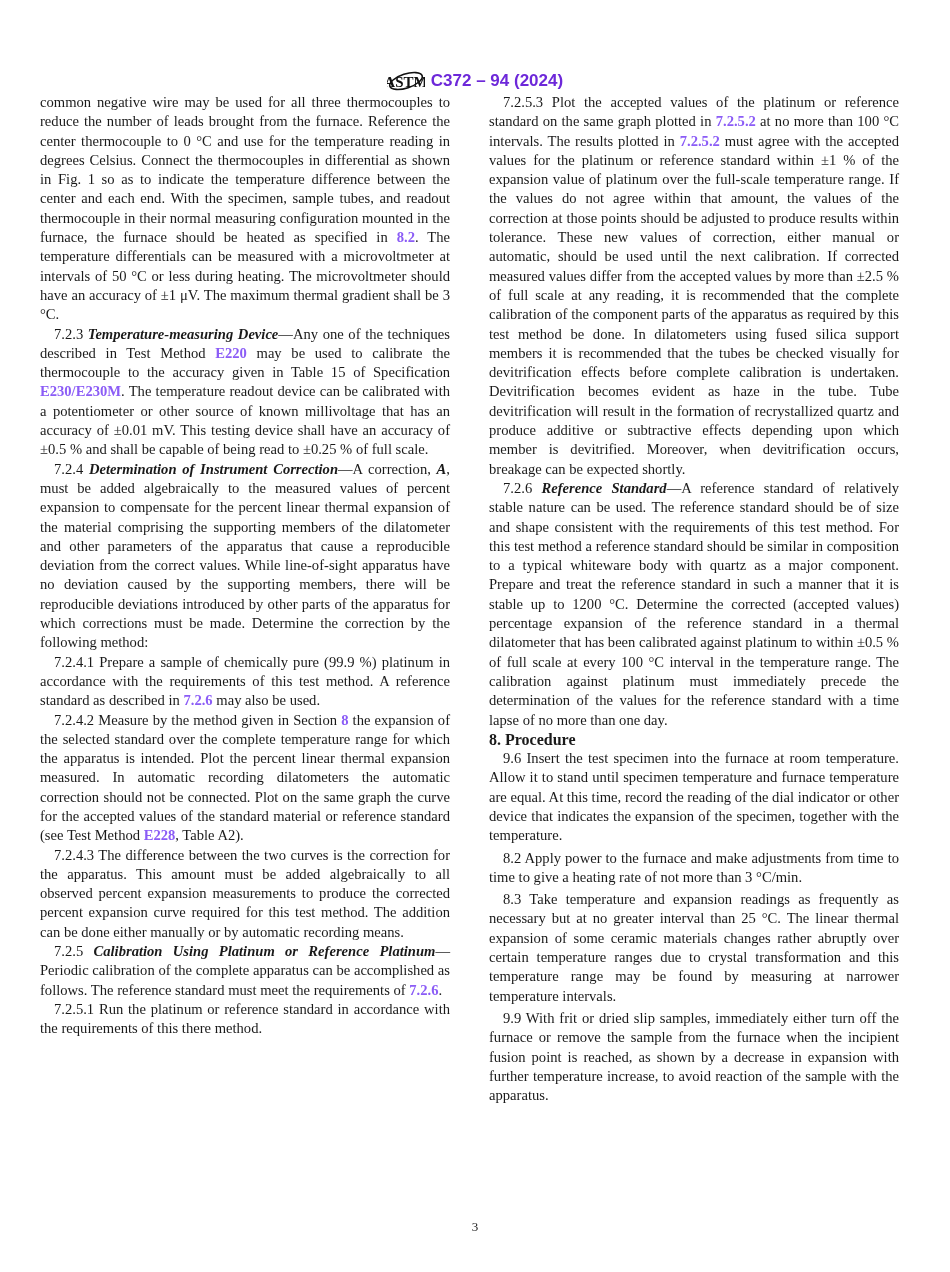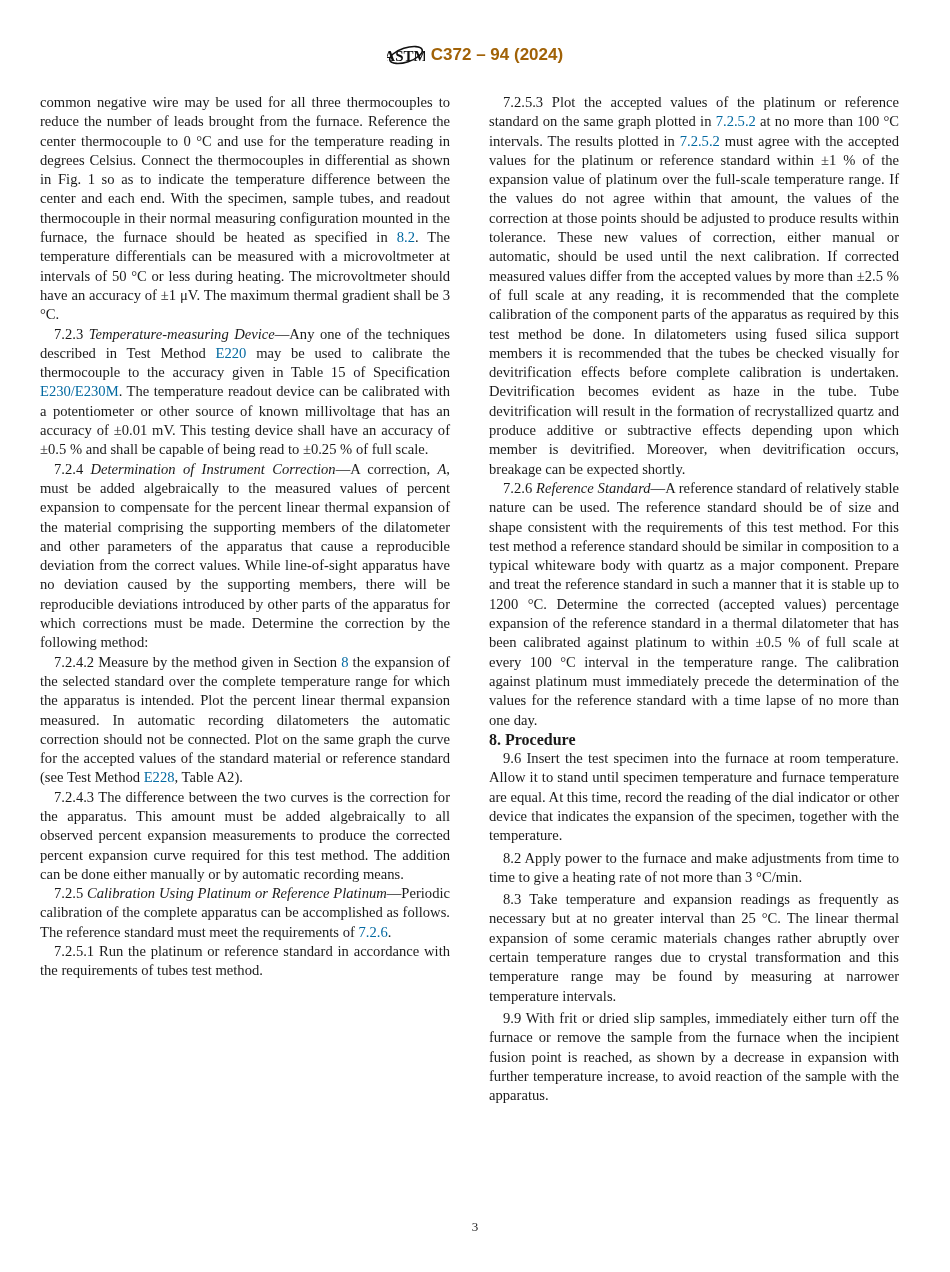--- a/index.html
+++ b/index.html
@@ -2,40 +2,40 @@
 <html><head>
 <meta charset="utf-8">
 <style>
   html, body { margin: 0; padding: 0; background: #ffffff; }
   body {
     width: 950px; height: 1272px; position: relative; overflow: hidden;
     font-family: "Liberation Serif", "DejaVu Serif", serif;
     color: #1a1a1a;
   }
   .header {
-    position: absolute; top: 40px; left: 0; width: 950px;
+    position: absolute; top: 66px; left: 0; width: 950px;
     display: flex; justify-content: center; align-items: center; gap: 6px;
   }
   .logo { width: 38px; height: 30px; display: inline-block; }
   .std-id {
     font-family: "Liberation Sans", "DejaVu Sans", sans-serif;
-    font-weight: bold; font-size: 17px; color: #a16207;
+    font-weight: bold; font-size: 17px; color: #6d28d9;
   }
   .col {
     position: absolute; top: 93px; width: 410px;
     font-size: 14.6px; line-height: 19.3px; text-align: justify;
     hyphens: manual;
   }
   .col.left { left: 40px; }
   .col.right { left: 489px; }
   .col p { margin: 0; text-indent: 14px; }
   .col p.noindent { text-indent: 0; }
   .col p.gap { margin-top: 3px; }
-  .link { color: #0369a1; }
-  em { font-style: italic; }
+  .link { color: #8b5cf6; font-weight: bold; }
+  em { font-style: italic; font-weight: bold; }
   .sec-head {
     font-weight: bold; font-size: 16px; margin: 20px 0 9px 0; text-indent: 0 !important;
   }
   .page-num {
     position: absolute; top: 1219px; left: 0; width: 950px; text-align: center;
     font-size: 13px; color: #222;
   }
 </style>
 </head>
 <body>
@@ -50,28 +50,29 @@
   <span class="std-id">C372 – 94 (2024)</span>
 </div>
 
 <div class="col left">
   <p class="noindent"><span>common negative wire may be used for all three thermocouples to reduce the number of leads brought from the furnace. Reference the center thermocouple to 0 °C and use for the temperature reading in degrees Celsius. Connect the thermo­couples in differential as shown in Fig. 1 so as to indicate the temperature difference between the center and each end. With the specimen, sample tubes, and readout thermocouple in their normal measuring configuration mounted in the furnace, the furnace should be heated as specified in </span><span class="link">8.2</span><span>. The temperature differentials can be measured with a microvoltmeter at inter­vals of 50 °C or less during heating. The microvoltmeter should have an accuracy of ±1 μV. The maximum thermal gradient shall be 3 °C.</span></p>
 
   <p><span>7.2.3 </span><em>Temperature-measuring Device</em><span>—Any one of the tech­niques described in Test Method </span><span class="link">E220</span><span> may be used to calibrate the thermocouple to the accuracy given in Table 15 of Speci­fication </span><span class="link">E230/E230M</span><span>. The temperature readout device can be calibrated with a potentiometer or other source of known millivoltage that has an accuracy of ±0.01 mV. This testing device shall have an accuracy of ±0.5 % and shall be capable of being read to ±0.25 % of full scale.</span></p>
 
   <p><span>7.2.4 </span><em>Determination of Instrument Correction</em><span>—A correction, </span><em>A</em><span>, must be added algebraically to the measured values of percent expansion to compensate for the percent linear thermal expansion of the material comprising the sup­porting members of the dilatometer and other parameters of the apparatus that cause a reproducible deviation from the correct values. While line-of-sight apparatus have no deviation caused by the supporting members, there will be reproducible devia­tions introduced by other parts of the apparatus for which corrections must be made. Determine the correction by the following method:</span></p>
 
+  <p><span>7.2.4.1  Prepare a sample of chemically pure (99.9 %) plati­num in accordance with the requirements of this test method. A reference standard as described in </span><span class="link">7.2.6</span><span> may also be used.</span></p>
 
   <p><span>7.2.4.2  Measure by the method given in Section </span><span class="link">8</span><span> the expansion of the selected standard over the complete tempera­ture range for which the apparatus is intended. Plot the percent linear thermal expansion measured. In automatic recording dilatometers the automatic correction should not be connected. Plot on the same graph the curve for the accepted values of the standard material or reference standard (see Test Method </span><span class="link">E228</span><span>, Table A2).</span></p>
 
   <p>7.2.4.3  The difference between the two curves is the correc­tion for the apparatus. This amount must be added algebra­ically to all observed percent expansion measurements to produce the corrected percent expansion curve required for this test method. The addition can be done either manually or by automatic recording means.</p>
 
   <p><span>7.2.5 </span><em>Calibration Using Platinum or Reference Platinum</em><span>—Periodic calibration of the complete apparatus can be accom­plished as follows. The reference standard must meet the requirements of </span><span class="link">7.2.6</span><span>.</span></p>
 
-  <p>7.2.5.1  Run the platinum or reference standard in accor­dance with the requirements of tubes test method.</p>
+  <p>7.2.5.1  Run the platinum or reference standard in accor­dance with the requirements of this there method.</p>
 
 </div>
 
 <div class="col right">
   <p><span>7.2.5.3  Plot the accepted values of the platinum or reference standard on the same graph plotted in </span><span class="link">7.2.5.2</span><span> at no more than 100 °C intervals. The results plotted in </span><span class="link">7.2.5.2</span><span> must agree with the accepted values for the platinum or reference standard within ±1 % of the expansion value of platinum over the full-scale temperature range. If the values do not agree within that amount, the values of the correction at those points should be adjusted to produce results within tolerance. These new values of correction, either manual or automatic, should be used until the next calibration. If corrected measured values differ from the accepted values by more than ±2.5 % of full scale at any reading, it is recommended that the complete calibration of the component parts of the apparatus as required by this test method be done. In dilatometers using fused silica support members it is recommended that the tubes be checked visually for devitrification effects before complete calibration is undertaken. Devitrification becomes evident as haze in the tube. Tube devitrification will result in the formation of recrystallized quartz and produce additive or subtractive effects depending upon which member is devitrified. Moreover, when devitrification occurs, breakage can be expected shortly.</span></p>
 
   <p><span>7.2.6 </span><em>Reference Standard</em><span>—A reference standard of rela­tively stable nature can be used. The reference standard should be of size and shape consistent with the requirements of this test method. For this test method a reference standard should be similar in composition to a typical whiteware body with quartz as a major component. Prepare and treat the reference standard in such a manner that it is stable up to 1200 °C. Determine the corrected (accepted values) percentage expan­sion of the reference standard in a thermal dilatometer that has been calibrated against platinum to within ±0.5 % of full scale at every 100 °C interval in the temperature range. The calibration against platinum must immediately precede the determination of the values for the reference standard with a time lapse of no more than one day.</span></p>
 
   <p class="sec-head">8.  Procedure</p>
 

